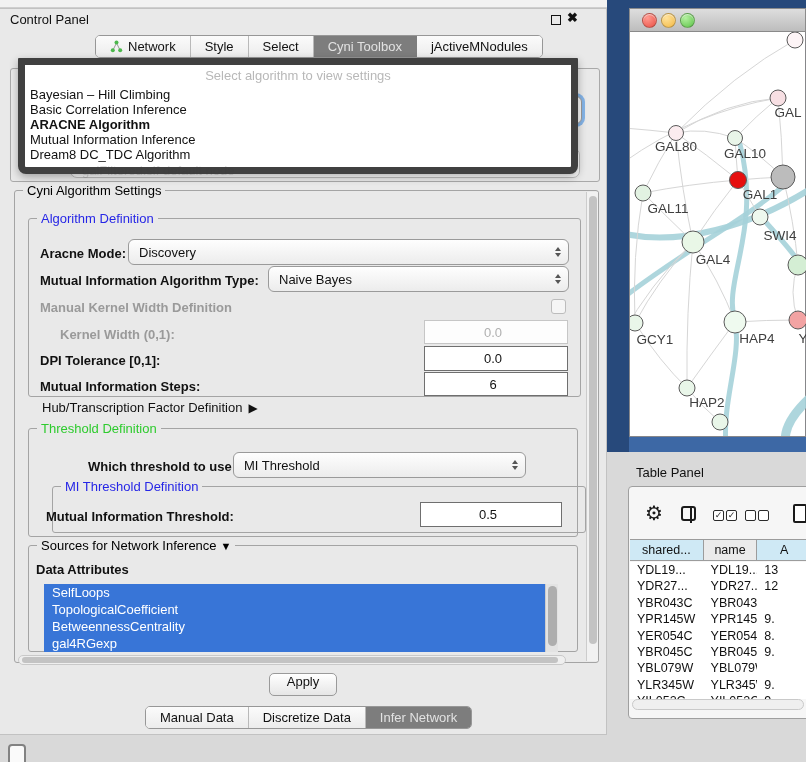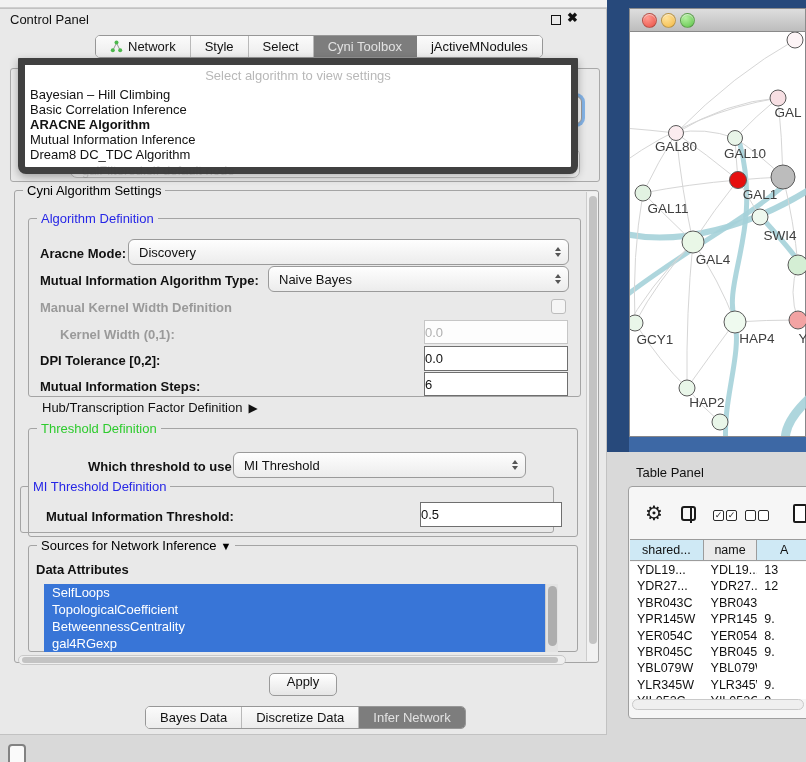--- a/index.html
+++ b/index.html
@@ -49,21 +49,21 @@
   .legend.blue{color:#2626e6;}
   .legend.green{color:#2ecb2e;}
 
   
   .combo{position:absolute;box-sizing:border-box;background:linear-gradient(#fefefe,#ececec);border:1px solid #9a9a9a;border-radius:6px;
     display:flex;align-items:center;font-size:13px;color:#111;padding-left:10px;}
   .stepper{position:absolute;right:7px;top:50%;transform:translateY(-50%);display:flex;flex-direction:column;gap:2px;}
   .tri-up{width:0;height:0;border-left:3.5px solid transparent;border-right:3.5px solid transparent;border-bottom:4.5px solid #555;}
   .tri-dn{width:0;height:0;border-left:3.5px solid transparent;border-right:3.5px solid transparent;border-top:4.5px solid #555;}
   .field{position:absolute;box-sizing:border-box;background:#fff;border:1px solid #6f6f6f;font-size:13px;color:#111;
-    display:flex;align-items:center;justify-content:flex-start;padding-right:6px;}
+    display:flex;align-items:center;justify-content:center;padding-right:6px;}
   .field.disabled{border-color:#c6c6c6;color:#b0b0b0;background:#fdfdfd;}
   .checkbox{position:absolute;width:13px;height:13px;border:1px solid #bcbcbc;border-radius:3px;background:#f5f5f5;}
 
   
   .sb-track-v{position:absolute;background:#f1f1f1;border-left:1px solid #cccccc;}
   .sb-thumb{position:absolute;background:#c3c3c3;border-radius:5px;}
   .sb-track-h{position:absolute;background:#efefef;border:1px solid #c9c9c9;border-radius:6px;}
 
   
   #attr-list{left:44px;top:584px;width:514px;height:68px;background:#3875d7;overflow:hidden;}
@@ -188,21 +188,21 @@
       <i class="tri-up"></i>
       <i class="tri-dn"></i>
     </span>
 </div>
 <div class="abs lbl bold gray" style="left:40px;top:300px;text-align:right;">Manual Kernel Width Definition</div>
 <div class="checkbox" style="left:551px;top:299px;"></div>
 <div class="abs lbl bold gray" style="left:40px;top:327px;margin-left:20px;">Kernel Width (0,1):</div>
 <div class="field disabled" style="left:424px;top:320px;width:144px;height:24px;">
   <span>0.0</span>
 </div>
-<div class="abs lbl bold" style="left:40px;top:353px;">DPI Tolerance [0,2]:</div>
+<div class="abs lbl bold" style="left:40px;top:353px;">DPI Tolerance [0,1]:</div>
 <div class="field" style="left:424px;top:346px;width:144px;height:25px;">
   <span>0.0</span>
 </div>
 <div class="abs lbl bold" style="left:40px;top:379px;">Mutual Information Steps:</div>
 <div class="field" style="left:424px;top:372px;width:144px;height:24px;">
   <span>6</span>
 </div>
 
 <div class="abs lbl" style="left:42px;top:400px;">
   <span>Hub/Transcription Factor Definition</span><span id="hub-arrow">▶</span>
@@ -212,21 +212,21 @@
   <span class="legend green">Threshold Definition</span>
 </div>
 <div class="abs lbl bold" style="left:88px;top:459px;">Which threshold to use:</div>
 <div class="combo" style="left:233px;top:452px;width:293px;height:26px;">
   <span>MI Threshold</span>
   <span class="stepper">
       <i class="tri-up"></i>
       <i class="tri-dn"></i>
     </span>
 </div>
-<div class="abs groupbox" style="left:20px;top:486px;width:534px;height:47px;padding-left:39px;">
+<div class="abs groupbox" style="left:52px;top:486px;width:534px;height:47px;padding-left:39px;">
   <span class="legend blue">MI Threshold Definition</span>
 </div>
 <div class="abs lbl bold" style="left:46px;top:509px;">Mutual Information Threshold:</div>
 <div class="field" style="left:420px;top:502px;width:142px;height:25px;">
   <span>0.5</span>
 </div>
 
 <div class="abs groupbox" style="left:28px;top:545px;width:550px;height:107px;">
   <span class="legend"><span>Sources for Network Inference</span><span id="sources-arrow">▼</span></span>
 </div>
@@ -243,21 +243,21 @@
 <div class="abs sb-track-h" style="left:18px;top:655px;width:548px;height:10px;">
   <div class="sb-thumb" style="left:3px;top:1px;width:536px;height:6px;"></div>
 </div>
 
 <div class="abs" id="apply-btn">
   <span>Apply</span>
 </div>
 
 <div class="abs seg" id="bottom-tabbar">
     <div class="tab">
-      <span>Bayes Data</span>
+      <span>Manual Data</span>
     </div>
     <div class="tab">
       <span>Discretize Data</span>
     </div>
     <div class="tab sel">
       <span>Infer Network</span>
     </div>
   </div>
 
 <div class="abs" id="desktop"></div>

